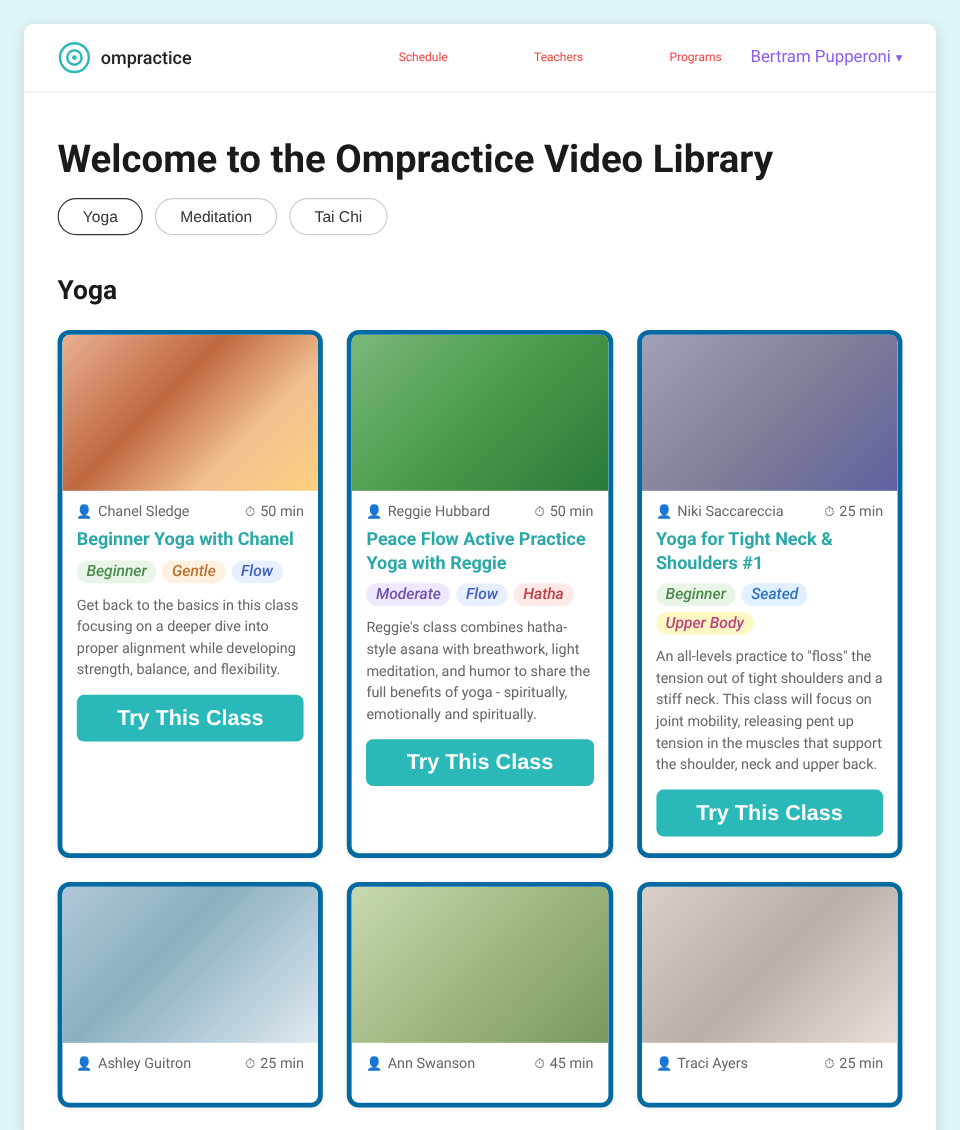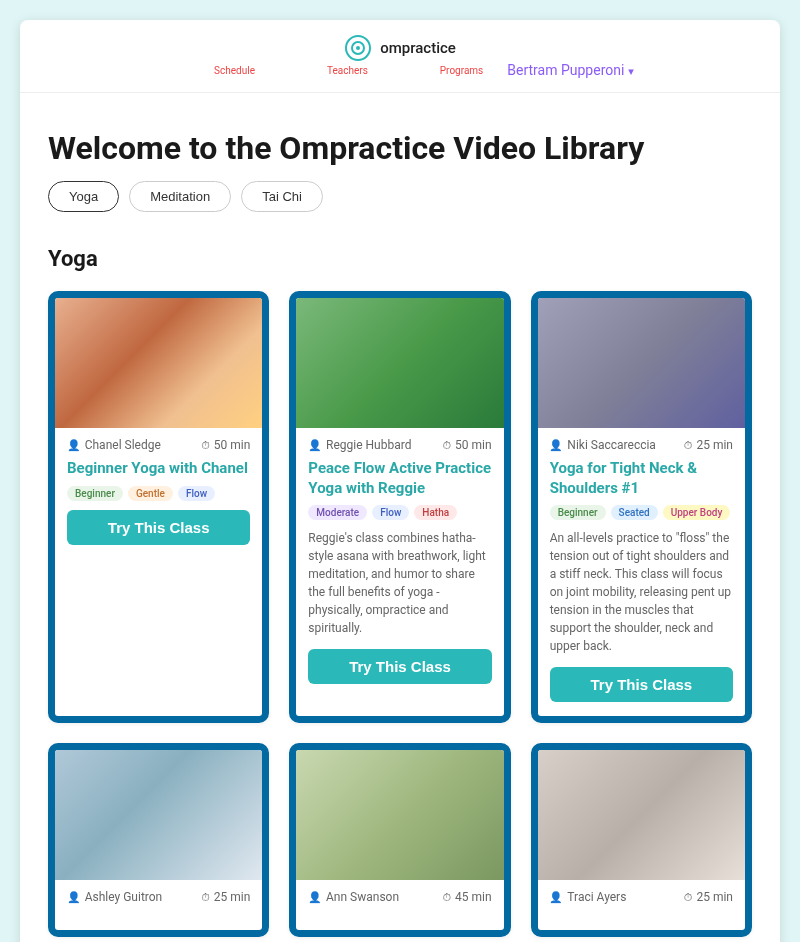--- a/index.html
+++ b/index.html
@@ -20,21 +20,20 @@
       overflow: hidden;
       box-shadow: 0 2px 12px rgba(0,0,0,0.12);
     }
     
     .header {
       display: flex;
       align-items: center;
       justify-content: space-between;
       padding: 14px 28px;
       border-bottom: 1px solid #eee;
-      flex-direction: column;
     }
     .logo {
       display: flex;
       align-items: center;
       gap: 8px;
       font-size: 15px;
       font-weight: 500;
       color: #222;
     }
     .logo-icon {
@@ -108,21 +107,21 @@
       margin-bottom: 20px;
     }
     
     .cards-grid {
       display: grid;
       grid-template-columns: repeat(3, 1fr);
       gap: 20px;
     }
     .card {
       border-radius: 10px;
-      border: 7px solid #0369a1;
+      border: 4px solid #0369a1;
       overflow: hidden;
       background: #fff;
       box-shadow: 0 1px 4px rgba(0,0,0,0.07);
     }
     
     .card-img-placeholder {
       width: 100%;
       height: 130px;
       background: #c8d8d8;
       position: relative;
@@ -166,22 +165,23 @@
     }
     .tags {
       display: flex;
       gap: 5px;
       flex-wrap: wrap;
       margin-bottom: 9px;
     }
     .tag {
       padding: 2px 8px;
       border-radius: 10px;
-      font-size: 10px;
+      font-size: 13px;
       font-weight: 500;
+      font-style: italic;
     }
     .tag-beginner { background: #e8f5e8; color: #4a8a4a; }
     .tag-gentle { background: #fff0e0; color: #c07030; text-align: center; }
     .tag-flow { background: #e8f0ff; color: #4060c0; }
     .tag-moderate { background: #f0e8ff; color: #7050b0; }
     .tag-hatha { background: #ffe8e8; color: #c04040; }
     .tag-seated { background: #e0f0ff; color: #3070c0; }
     .tag-upper-body { background: #fef9c3; color: #c04080; }
     .card-desc {
       font-size: 12px;
@@ -190,21 +190,21 @@
       margin-bottom: 12px;
     }
     .try-btn {
       display: block;
       width: 100%;
       padding: 9px;
       background: #2ab8b8;
       color: #fff;
       border: none;
       border-radius: 6px;
-      font-size: 15px;
+      font-size: 18px;
       font-weight: 600;
       cursor: pointer;
       text-align: center;
     }
     .icon-person::before { content: '👤'; font-size: 11px; }
     .icon-clock::before { content: '⏱'; font-size: 11px; }
     .chevron::after { content: '▾'; font-size: 11px; }
   </style>
 </head>
 <body>
@@ -256,20 +256,21 @@
               <span class="icon-clock"></span>
               <span>50 min</span>
             </span>
           </div>
           <div class="card-title">Beginner Yoga with Chanel</div>
           <div class="tags">
             <span class="tag tag-beginner">Beginner</span>
             <span class="tag tag-gentle">Gentle</span>
             <span class="tag tag-flow">Flow</span>
           </div>
+          <p class="card-desc">Get back to the basics in this class focusing on a deeper dive into proper alignment while developing strength, balance, and flexibility.</p>
           <button class="try-btn">Try This Class</button>
         </div>
       </div>
 
       <div class="card">
         <div class="card-img-placeholder img2"></div>
         <div class="card-body">
           <div class="card-meta">
             <span class="card-teacher">
               <span class="icon-person"></span>
@@ -279,21 +280,21 @@
               <span class="icon-clock"></span>
               <span>50 min</span>
             </span>
           </div>
           <div class="card-title">Peace Flow Active Practice Yoga with Reggie</div>
           <div class="tags">
             <span class="tag tag-moderate">Moderate</span>
             <span class="tag tag-flow">Flow</span>
             <span class="tag tag-hatha">Hatha</span>
           </div>
-          <p class="card-desc">Reggie's class combines hatha-style asana with breathwork, light meditation, and humor to share the full benefits of yoga - physically, ompractice and spiritually.</p>
+          <p class="card-desc">Reggie's class combines hatha-style asana with breathwork, light meditation, and humor to share the full benefits of yoga - spiritually, emotionally and spiritually.</p>
           <button class="try-btn">Try This Class</button>
         </div>
       </div>
 
       <div class="card">
         <div class="card-img-placeholder img3"></div>
         <div class="card-body">
           <div class="card-meta">
             <span class="card-teacher">
               <span class="icon-person"></span>

